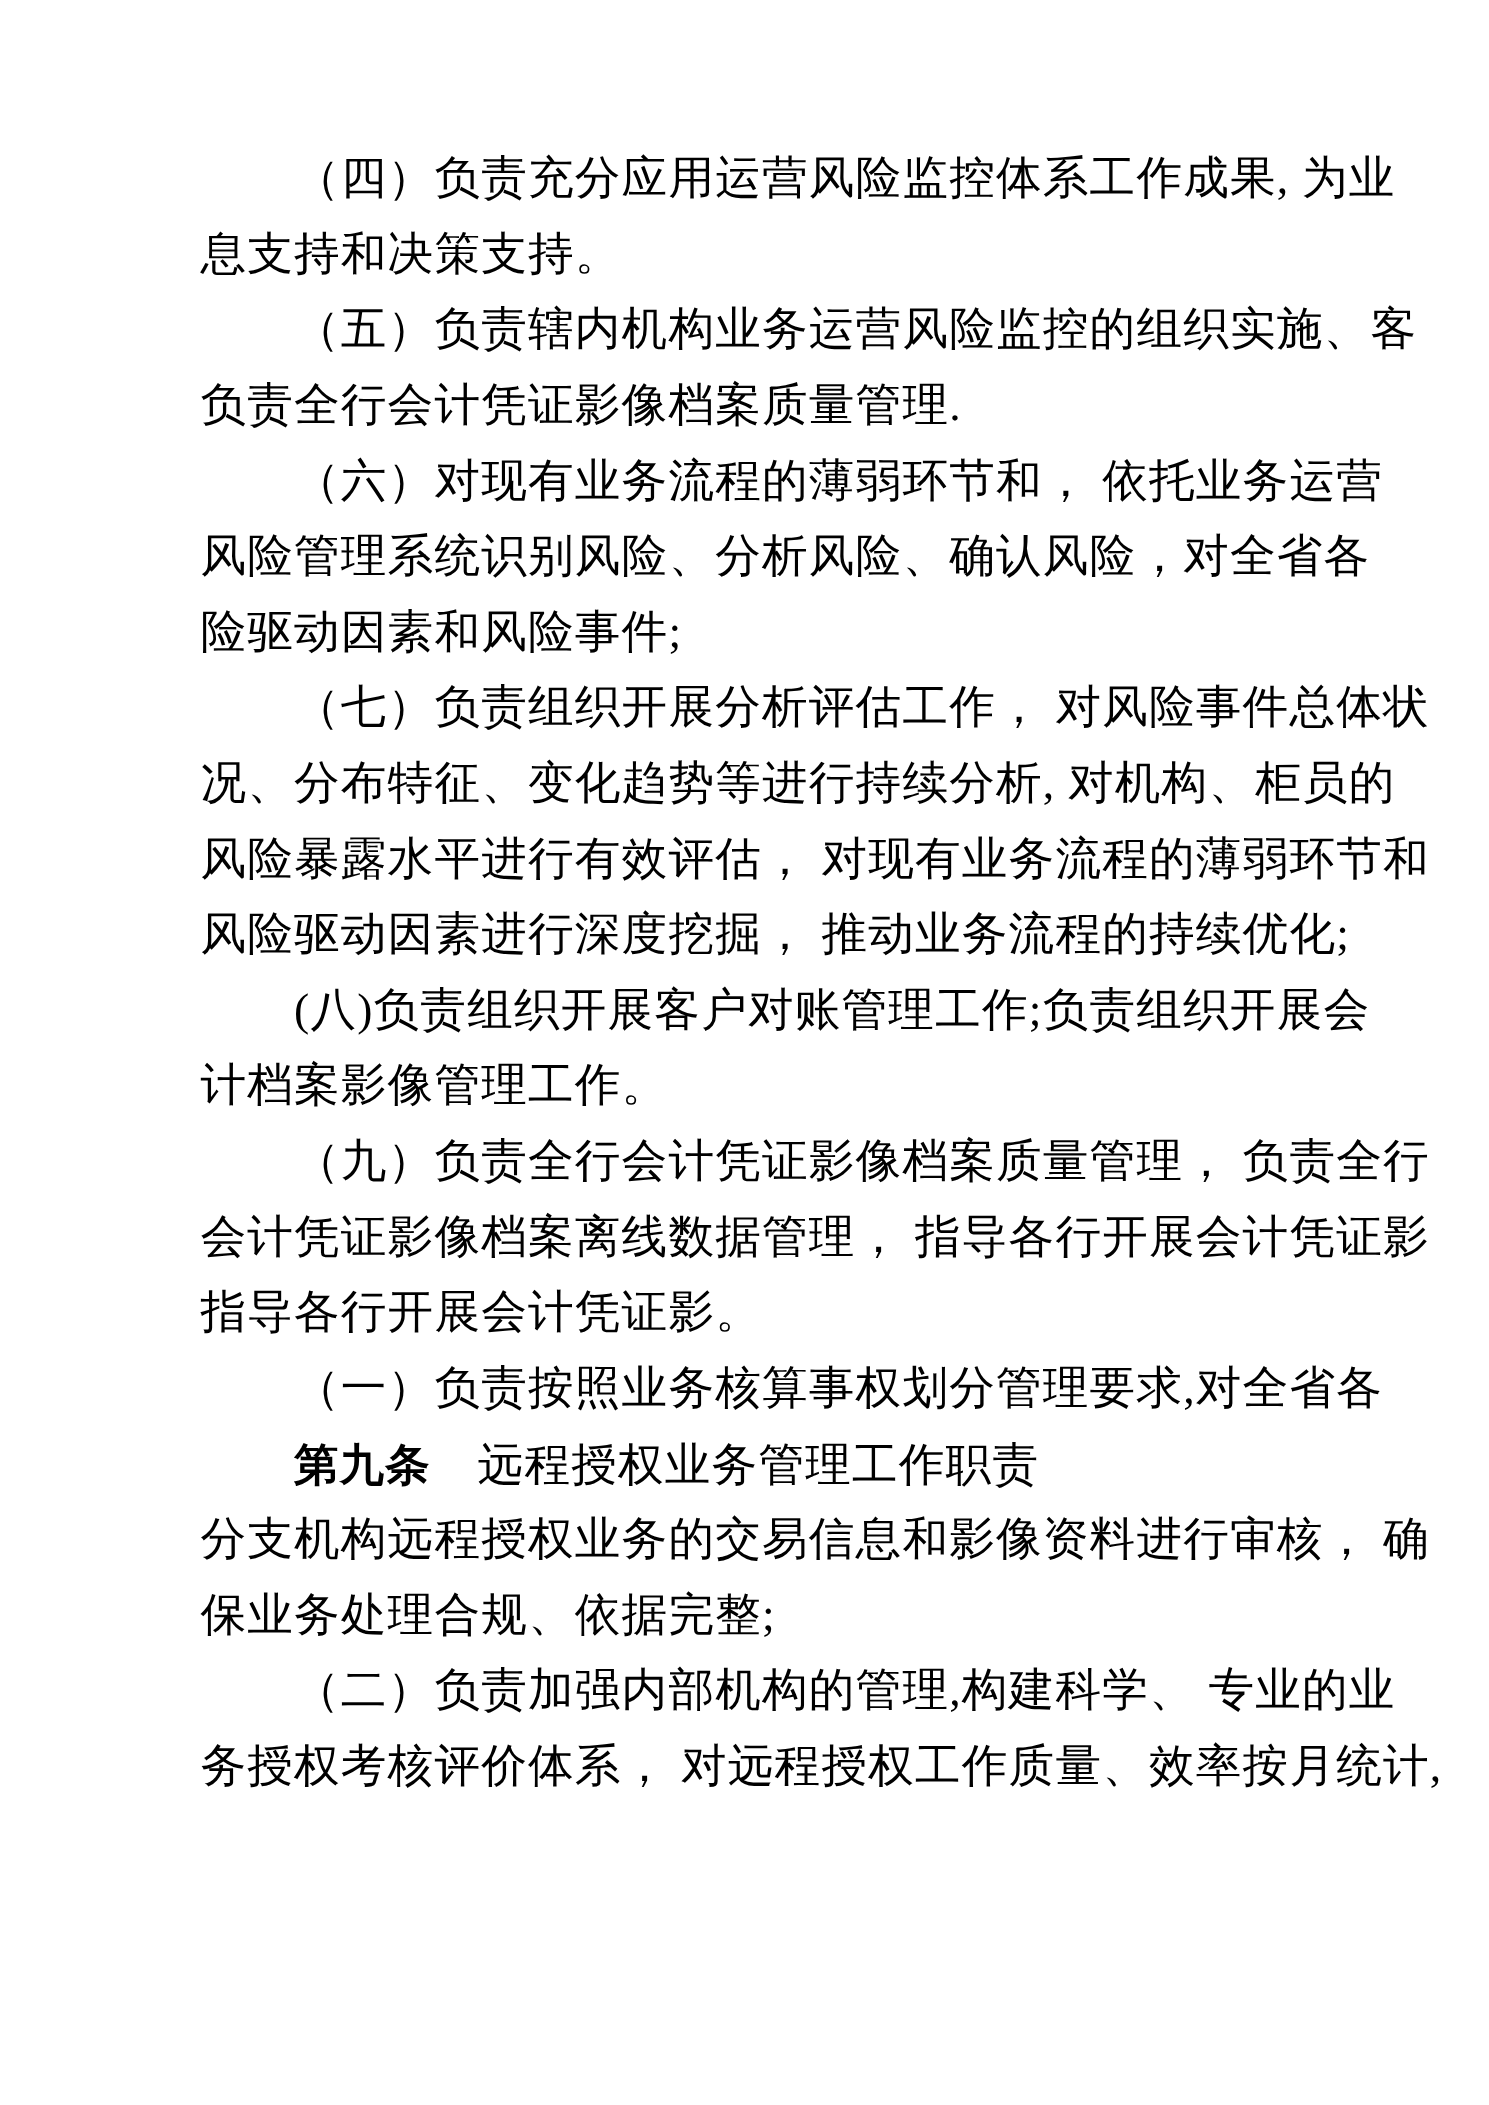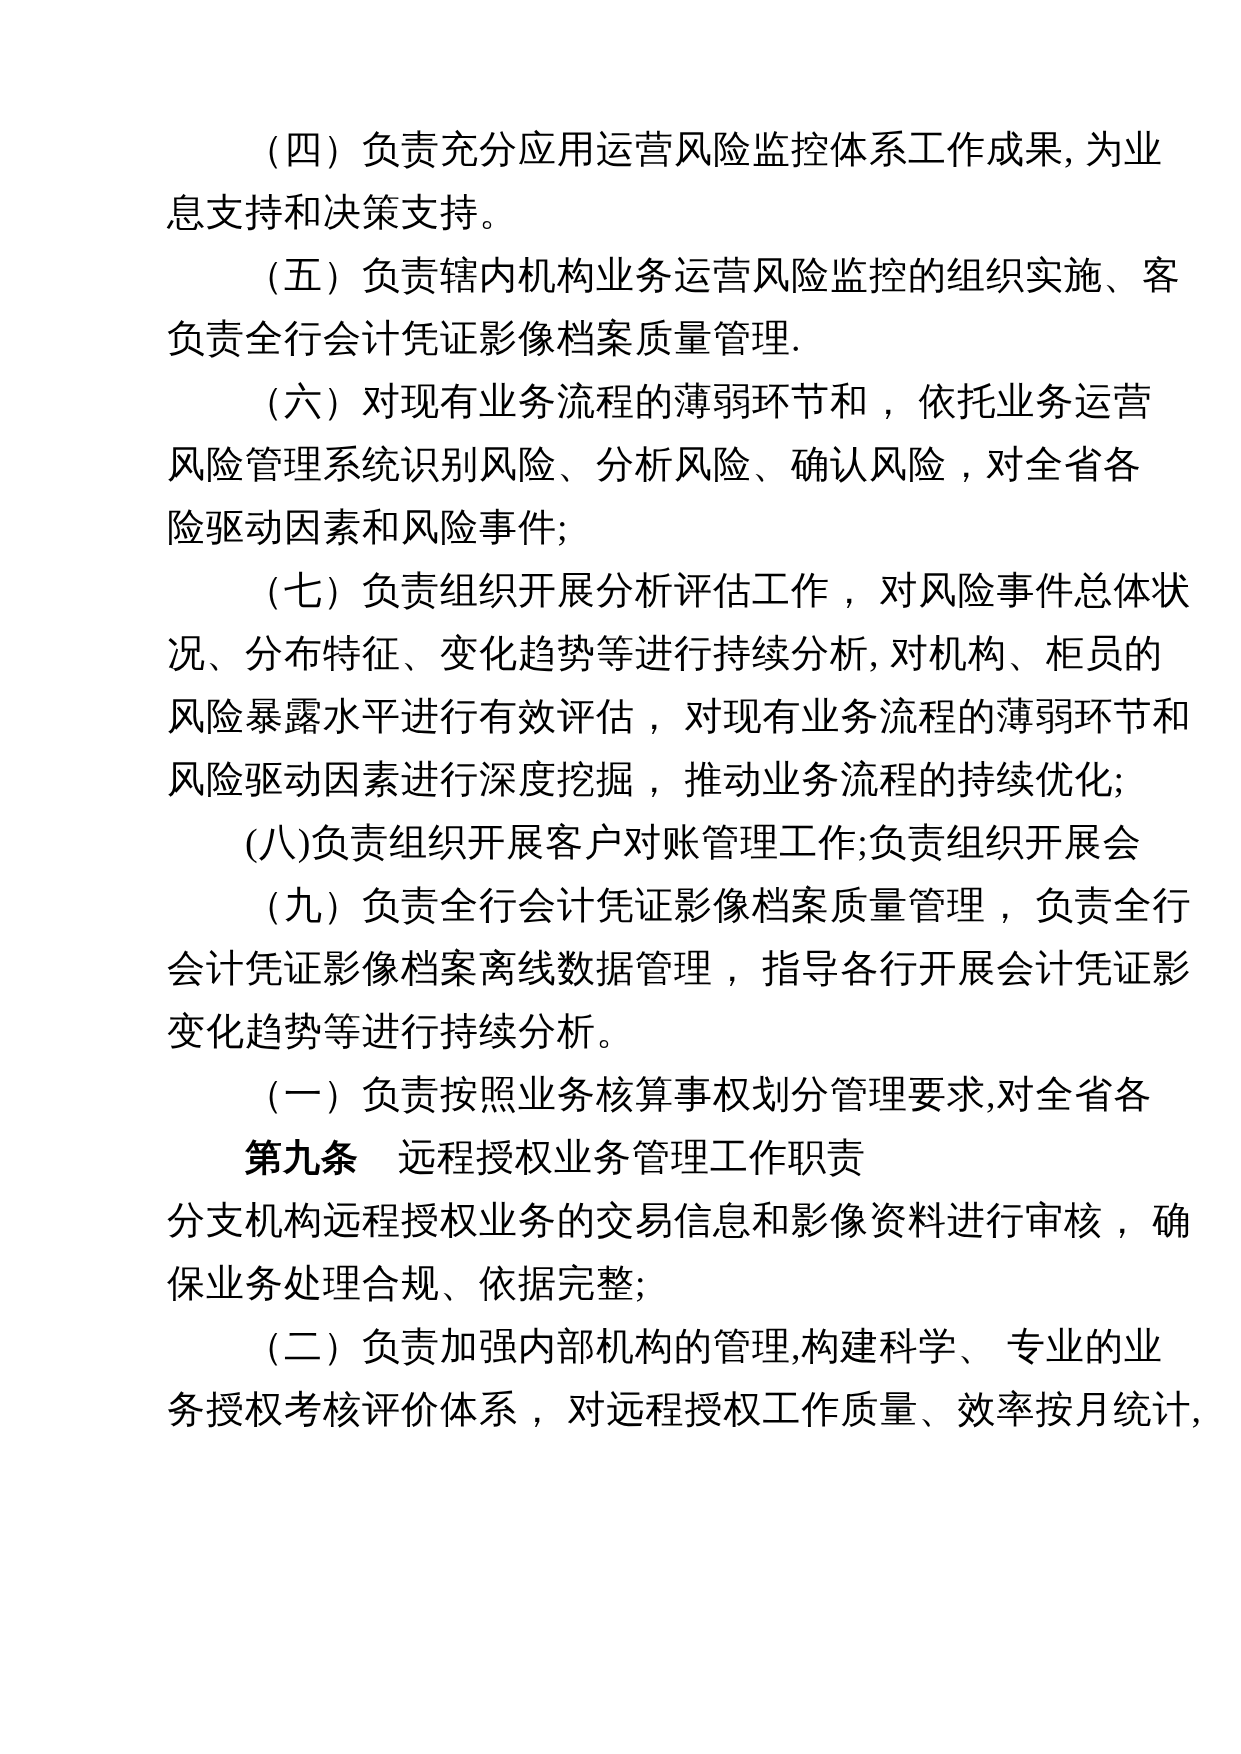--- a/index.html
+++ b/index.html
@@ -50,23 +50,24 @@
       <div class="line first"><span>（五）负责辖内机构业务运营风险监控的组织实施、客</span></div>
       <div class="line"><span>负责全行会计凭证影像档案质量管理.</span></div>
       <div class="line first"><span>（六）对现有业务流程的薄弱环节和， 依托业务运营</span></div>
       <div class="line"><span>风险管理系统识别风险、分析风险、确认风险，对全省各</span></div>
       <div class="line"><span>险驱动因素和风险事件;</span></div>
       <div class="line first"><span>（七）负责组织开展分析评估工作， 对风险事件总体状</span></div>
       <div class="line"><span>况、分布特征、变化趋势等进行持续分析, 对机构、柜员的</span></div>
       <div class="line"><span>风险暴露水平进行有效评估， 对现有业务流程的薄弱环节和</span></div>
       <div class="line"><span>风险驱动因素进行深度挖掘， 推动业务流程的持续优化;</span></div>
       <div class="line first"><span>(八)负责组织开展客户对账管理工作;负责组织开展会</span></div>
+      <div class="line"><span>计档案影像管理工作。</span></div>
       <div class="line first"><span>（九）负责全行会计凭证影像档案质量管理， 负责全行</span></div>
       <div class="line"><span>会计凭证影像档案离线数据管理， 指导各行开展会计凭证影</span></div>
-      <div class="line"><span>变化趋势等进行持续分析。</span></div>
+      <div class="line"><span>指导各行开展会计凭证影。</span></div>
       <div class="line first"><span>（一）负责按照业务核算事权划分管理要求,对全省各</span></div>
       <div class="line first"><span class="bold">第九条</span><span>　远程授权业务管理工作职责</span></div>
       <div class="line"><span>分支机构远程授权业务的交易信息和影像资料进行审核， 确</span></div>
       <div class="line"><span>保业务处理合规、依据完整;</span></div>
       <div class="line first"><span>（二）负责加强内部机构的管理,构建科学、 专业的业</span></div>
       <div class="line"><span>务授权考核评价体系， 对远程授权工作质量、效率按月统计,</span></div>
     </div>
 </div>
 
 </body></html>

